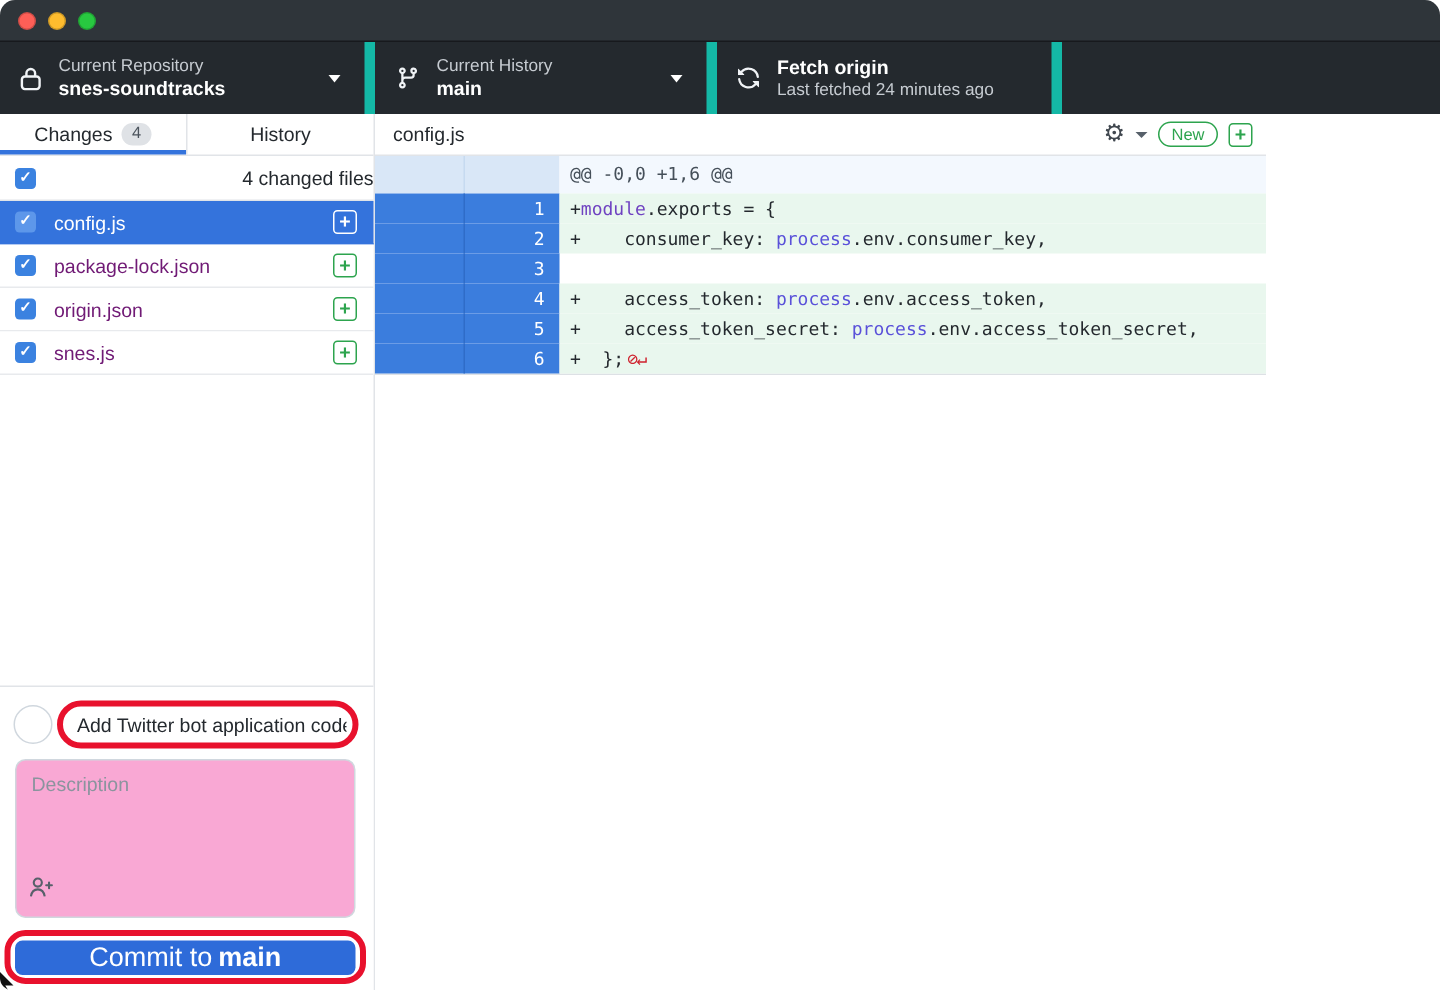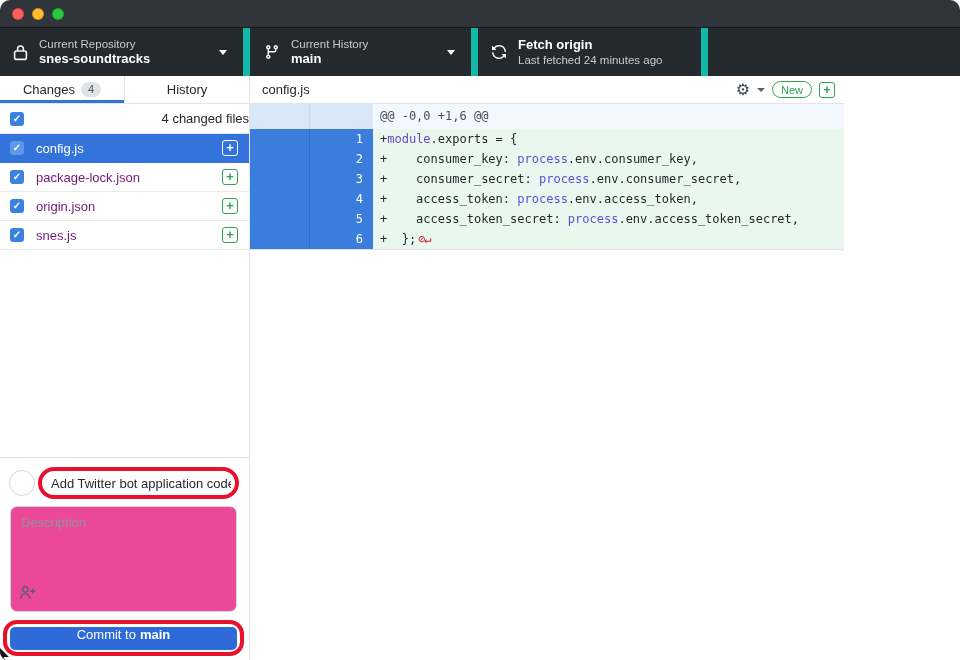--- a/index.html
+++ b/index.html
@@ -83,32 +83,32 @@
   
   .commit-area { position:absolute; left:0; right:0; top:381px; bottom:0;
     border-top:1px solid #e1e4e8; background:#fff; }
   .avatar { position:absolute; left:9px; top:12px; width:26px; height:26px;
     border-radius:50%; background:#fff; border:1px solid #d0d7de; }
   .summary-annot { position:absolute; left:38px; top:9px; width:201px; height:32px;
     border:4px solid var(--annotation-red,#e8112d); border-radius:16px; background:#fff; }
   .summary-input { width:100%; height:100%; border:none; outline:none; background:transparent;
     font-family:"Liberation Sans", sans-serif; font-size:13px; color:#24292e; padding:0 4px 0 9px; }
   .desc-box { position:absolute; left:10px; top:48px; width:227px; height:106px;
-    border:1px solid #d0d7de; border-radius:7px; background:#ec4899; }
+    border:1px solid #d0d7de; border-radius:7px; background:#f9a8d4; }
   .desc-input { width:100%; height:80px; border:none; outline:none; resize:none;
     font-family:"Liberation Sans", sans-serif; font-size:13px; color:#24292e;
     padding:8px 10px; background:transparent; }
   .desc-input::placeholder { color:#8b949e; opacity:1; }
   .coauthor-icon { position:absolute; left:8px; bottom:7px; }
   .commit-annot { position:absolute; left:3px; top:162px; width:241px; height:36px;
     border:4px solid var(--annotation-red,#e8112d); border-radius:14px; background:#fff; }
   .commit-btn { position:absolute; left:3px; top:2.5px; right:3px; bottom:2.5px;
     background:var(--button-blue,#2e6bd9); border:none; border-radius:5px; color:#fff;
-    font-family:"Liberation Sans", sans-serif; font-size:13px; display:flex;
-    align-items:flex-start; justify-content:center; gap:4px; cursor:pointer; }
+    font-family:"Liberation Sans", sans-serif; font-size:18px; display:flex;
+    align-items:center; justify-content:center; gap:4px; cursor:pointer; }
   .commit-btn .branch-bold { font-weight:bold; }
 
   
   .main { position:relative; flex:1; background:#fff; }
   .file-header { position:relative; height:28px; border-bottom:1px solid #e1e4e8;
     background:#fff; display:flex; align-items:center; }
   .file-header .fh-name { margin-left:12px; font-size:13px; color:#24292e; }
   .fh-right { margin-left:auto; margin-right:9px; display:flex; align-items:center; gap:7px; }
   .gear { font-size:16px; color:#40474f; line-height:16px; cursor:pointer; }
   .caret-gray { width:0; height:0; border-left:4px solid transparent;
@@ -281,21 +281,20 @@
               <div class="code"><span>+</span><span class="seg-keyword">module</span><span>.exports = {</span></div>
             </div>
             <div class="diff-row">
               <div class="g1"></div>
               <div class="g2">2</div>
               <div class="code"><span>+    consumer_key: </span><span class="seg-builtin">process</span><span>.env.consumer_key,</span></div>
             </div>
             <div class="diff-row">
               <div class="g1"></div>
               <div class="g2">3</div>
-              <div class="code"><span>+    consumer_secret: </span><span class="seg-builtin">process</span><span>.env.consumer_secret,</span></div>
             </div>
             <div class="diff-row">
               <div class="g1"></div>
               <div class="g2">4</div>
               <div class="code"><span>+    access_token: </span><span class="seg-builtin">process</span><span>.env.access_token,</span></div>
             </div>
             <div class="diff-row">
               <div class="g1"></div>
               <div class="g2">5</div>
               <div class="code"><span>+    access_token_secret: </span><span class="seg-builtin">process</span><span>.env.access_token_secret,</span></div>

